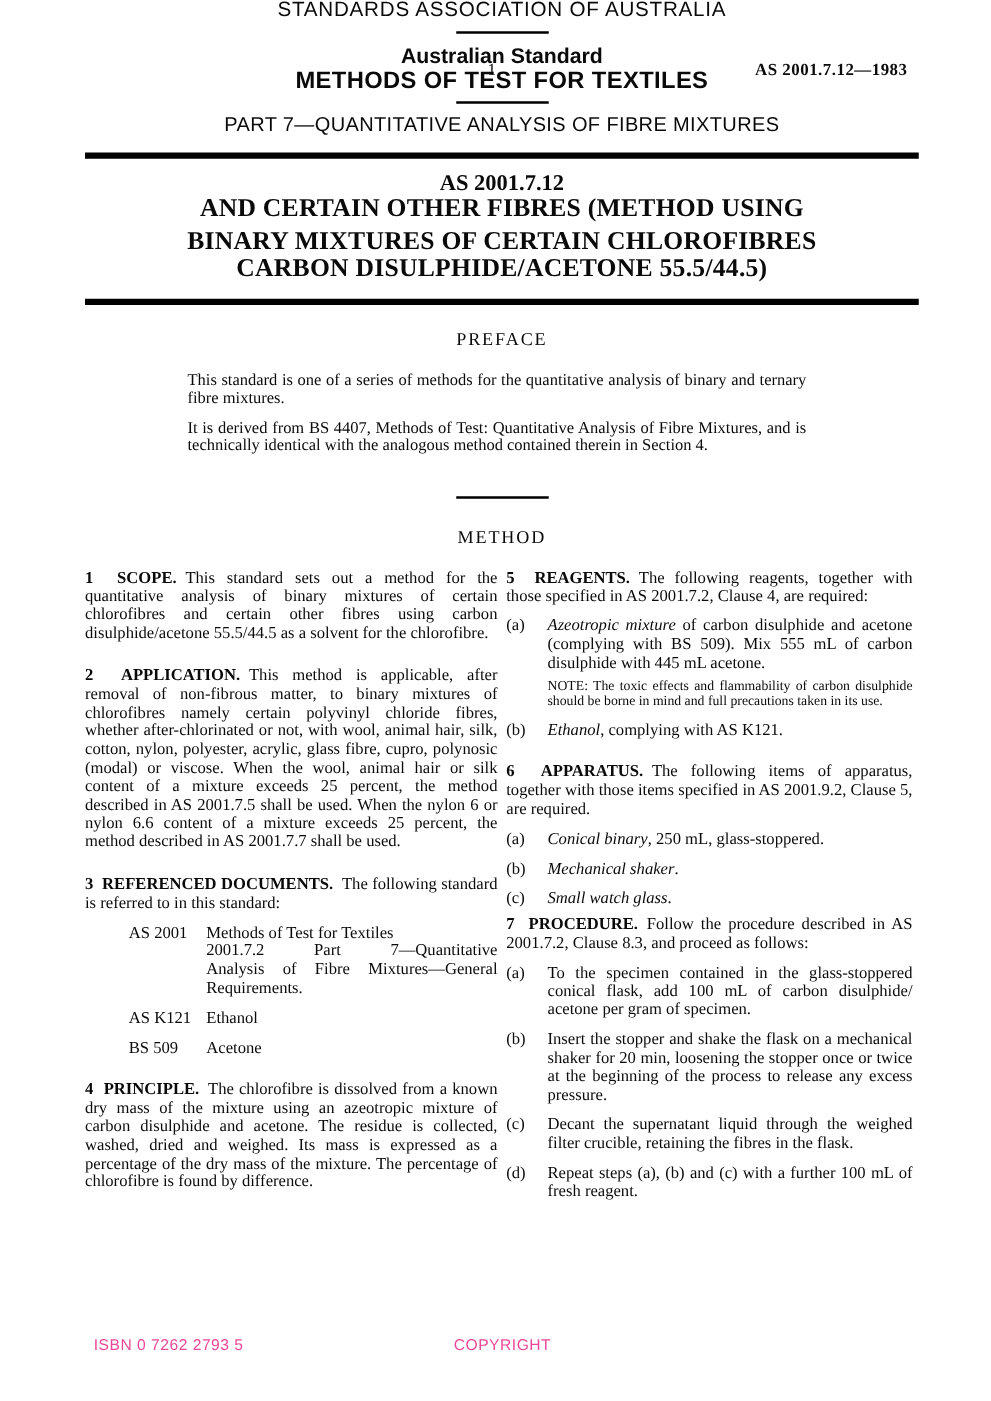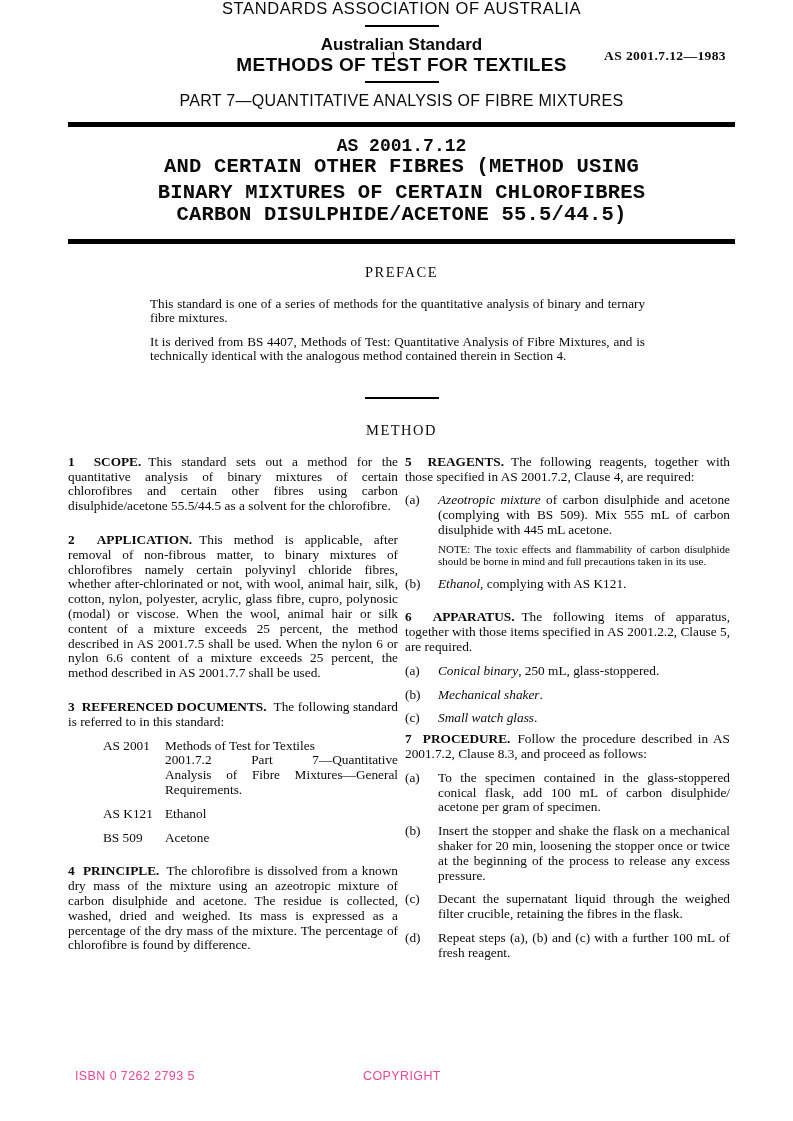--- a/index.html
+++ b/index.html
@@ -25,21 +25,21 @@
   .rule-sm  { width:74px; height:2px; background:#000; margin:8px auto 0; }
   .aus-std  { margin-top:9px; font-weight:bold; font-size:17px; line-height:17px; }
   .series   { margin-top:2px; font-weight:bold; font-size:19px; line-height:19px; letter-spacing:0.3px; }
   .rule-sm.r2 { margin-top:7px; }
   .part     { margin-top:10px; font-size:16px; line-height:16px; letter-spacing:0.3px; }
 
   .thick-rule { height:5px; background:#000; margin-top:13px; }
   .thick-rule.bottom { margin-top:12px; }
 
   
-  .title-block { text-align:center; font-family:Liberation Mono, monospace; font-weight:bold; }
+  .title-block { text-align:center; font-family:Liberation Serif, serif; font-weight:bold; }
   .tb-code  { margin-top:9px; font-size:18px; line-height:20px; }
   .tb-line  { font-size:20.5px; line-height:22.5px; letter-spacing:0.2px; }
   .tb-line.first { margin-top:3px; }
 
   
   .preface-heading { margin-top:21px; text-align:center; font-size:14.5px; letter-spacing:1.5px; line-height:15px; }
   .preface  { margin:0 90px 0 82px; }
   .preface p { margin:0; text-align:justify; font-size:13.2px; line-height:14.6px; }
   .preface p.p1 { margin-top:17px; }
   .preface p.p2 { margin-top:9px; }
@@ -167,21 +167,21 @@
         <div class="item">
           <span class="marker">(a)</span><span class="lead">Azeotropic mixture</span><span> of carbon disulphide and acetone (complying with BS 509). Mix 555 mL of carbon disulphide with 445 mL acetone.</span>
           <div class="note">NOTE: The toxic effects and flammability of carbon disulphide should be borne in mind and full precautions taken in its use.</div>
         </div>
         <div class="item">
           <span class="marker">(b)</span><span class="lead">Ethanol</span><span>, complying with AS K121.</span>
         </div>
       </div>
 
       <div class="sec">
-        <span class="sec-head">6&nbsp;&nbsp;APPARATUS.</span><span>The following items of apparatus, together with those items specified in AS 2001.2.2, Clause 5, are required.</span>
+        <span class="sec-head">6&nbsp;&nbsp;APPARATUS.</span><span>The following items of apparatus, together with those items specified in AS 2001.9.2, Clause 5, are required.</span>
         <div class="item">
           <span class="marker">(a)</span><span class="lead">Conical binary</span><span>, 250 mL, glass-stoppered.</span>
         </div>
         <div class="item">
           <span class="marker">(b)</span><span class="lead">Mechanical shaker</span><span>.</span>
         </div>
         <div class="item">
           <span class="marker">(c)</span><span class="lead">Small watch glass</span><span>.</span>
         </div>
       </div>

